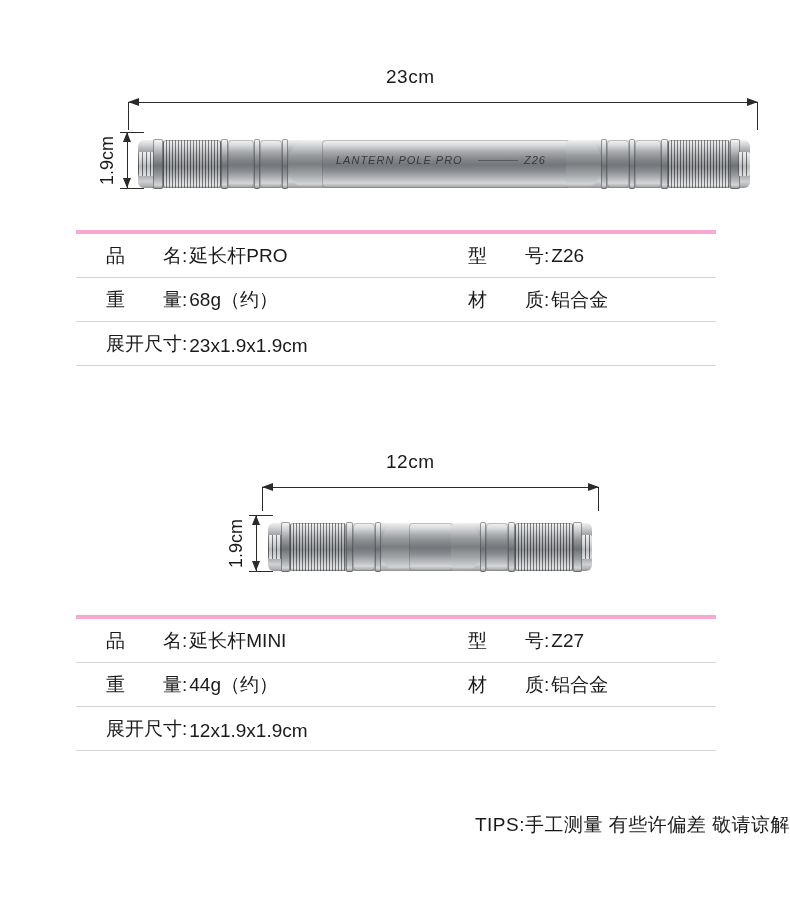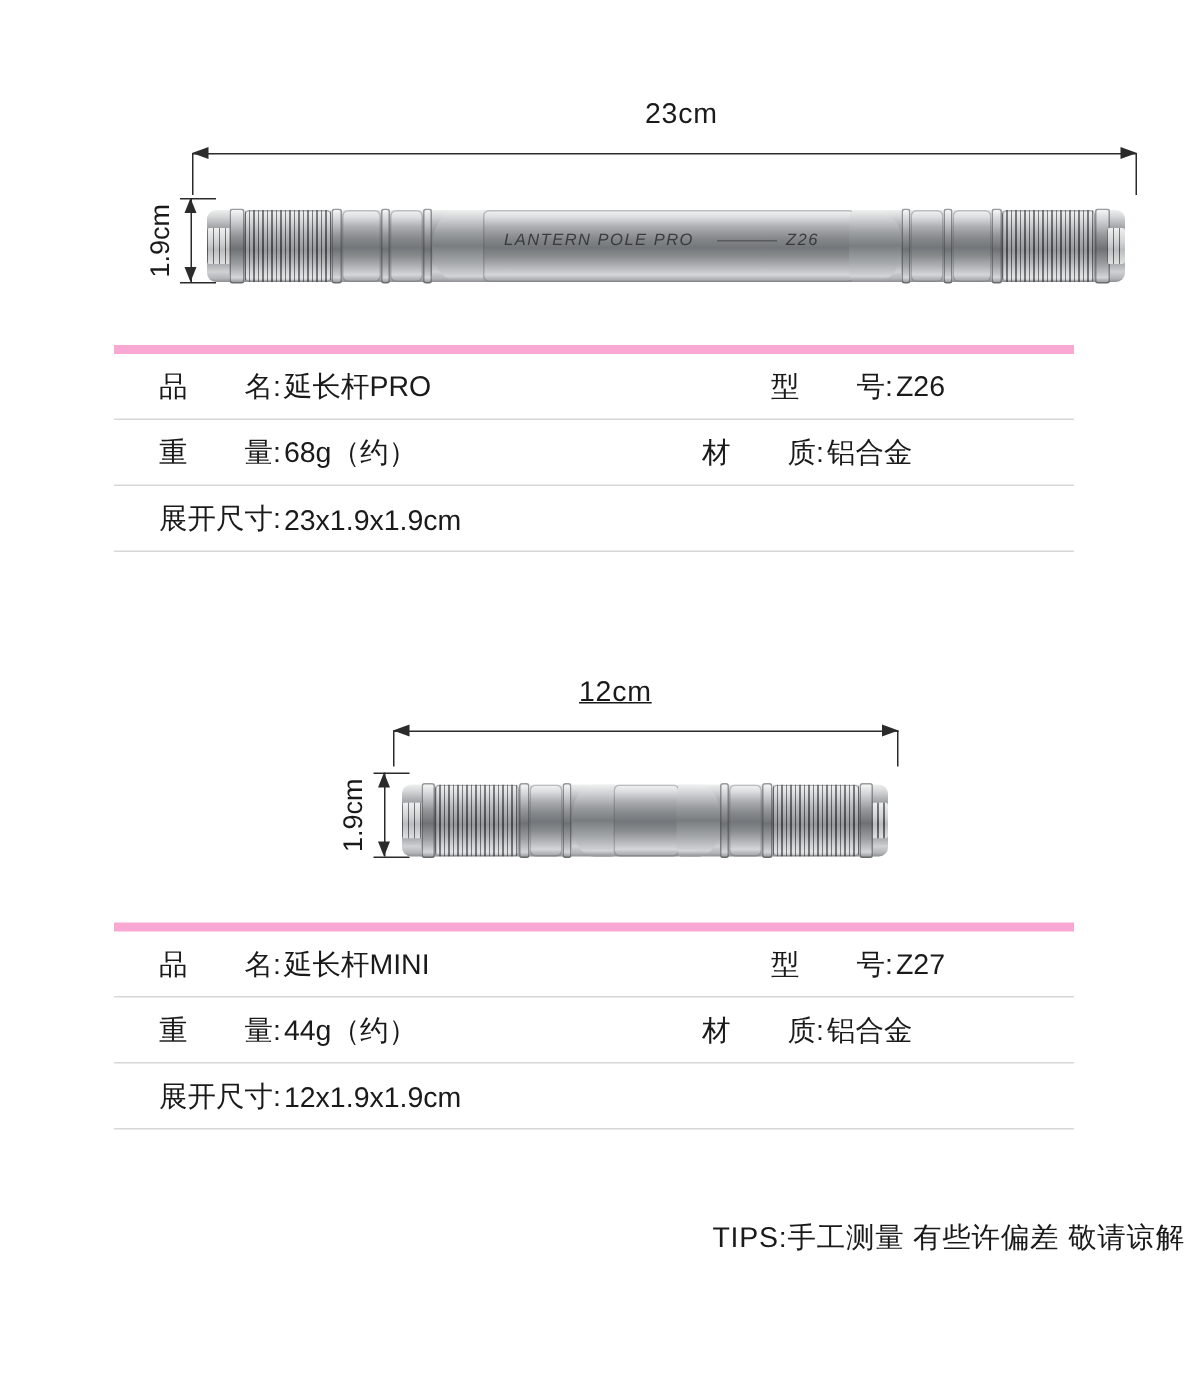--- a/index.html
+++ b/index.html
@@ -184,21 +184,21 @@
     width: 640px;
     font-size: 19px;
     color: #1a1a1a;
   }
   .spec-row {
     display: flex;
     align-items: center;
     height: 43px;
     border-bottom: 1px solid #d7d7d7;
   }
-  .spec-row:first-child { border-top: 6px solid #f9a8d4; gap: 46px; }
+  .spec-row:first-child { border-top: 4px solid #f9a8d4; }
   .spec-cell {
     display: flex;
     align-items: baseline;
     white-space: nowrap;
   }
   .spec-cell.left { width: 330px; padding-left: 30px; box-sizing: border-box; }
   .spec-cell.right { padding-left: 62px; }
   .spec-cell.full { padding-left: 30px; align-items: flex-end; }
   .spec-key {
     letter-spacing: 0px;
@@ -221,21 +221,21 @@
 </head>
 <body>
 
 <div class="page">
 
   <div class="product-block" id="product-1">
 
     <div class="diagram">
 
       <div class="dim-top" style="left:128px; width:630px;"></div>
-      <div class="dim-top-label" style="left:386px; top:26px;margin-left:44px;">23cm</div>
+      <div class="dim-top-label" style="left:386px; top:26px;">23cm</div>
       <div class="tick-v" style="left:128px; top:62px; height:28px;"></div>
       <div class="tick-v" style="left:757px; top:62px; height:28px;"></div>
 
       <div class="dim-left" style="left:127px; top:92px; height:56px;"></div>
       <div class="tick-h" style="left:120px; top:92px; width:24px;"></div>
       <div class="tick-h" style="left:120px; top:148px; width:24px;"></div>
       <div class="dim-left-label" style="left:62px; top:110px; width:90px; text-align:center;">1.9cm</div>
 
       <div class="pole" style="left:138px; top:100px; width:612px; height:48px;">
         <div class="body"></div>
@@ -295,21 +295,21 @@
         </div>
       </div>
     </div>
   </div>
 
   <div class="product-block" id="product-2">
 
     <div class="diagram">
 
       <div class="dim-top" style="left:262px; width:337px;"></div>
-      <div class="dim-top-label" style="left:386px; top:26px;text-decoration:underline;">12cm</div>
+      <div class="dim-top-label" style="left:386px; top:26px;">12cm</div>
       <div class="tick-v" style="left:262px; top:62px; height:24px;"></div>
       <div class="tick-v" style="left:598px; top:62px; height:24px;"></div>
 
       <div class="dim-left" style="left:256px; top:90px; height:56px;"></div>
       <div class="tick-h" style="left:249px; top:90px; width:24px;"></div>
       <div class="tick-h" style="left:249px; top:146px; width:24px;"></div>
       <div class="dim-left-label" style="left:191px; top:108px; width:90px; text-align:center;">1.9cm</div>
 
       <div class="pole" style="left:268px; top:98px; width:324px; height:48px;">
         <div class="body"></div>

